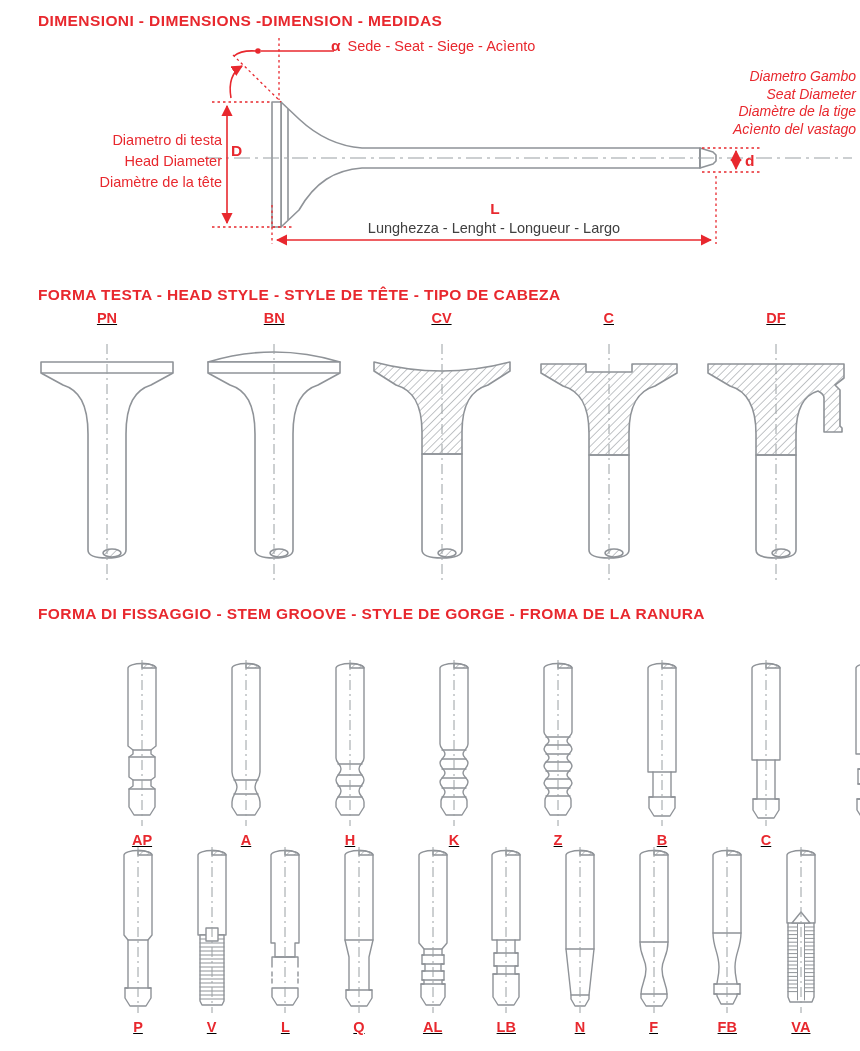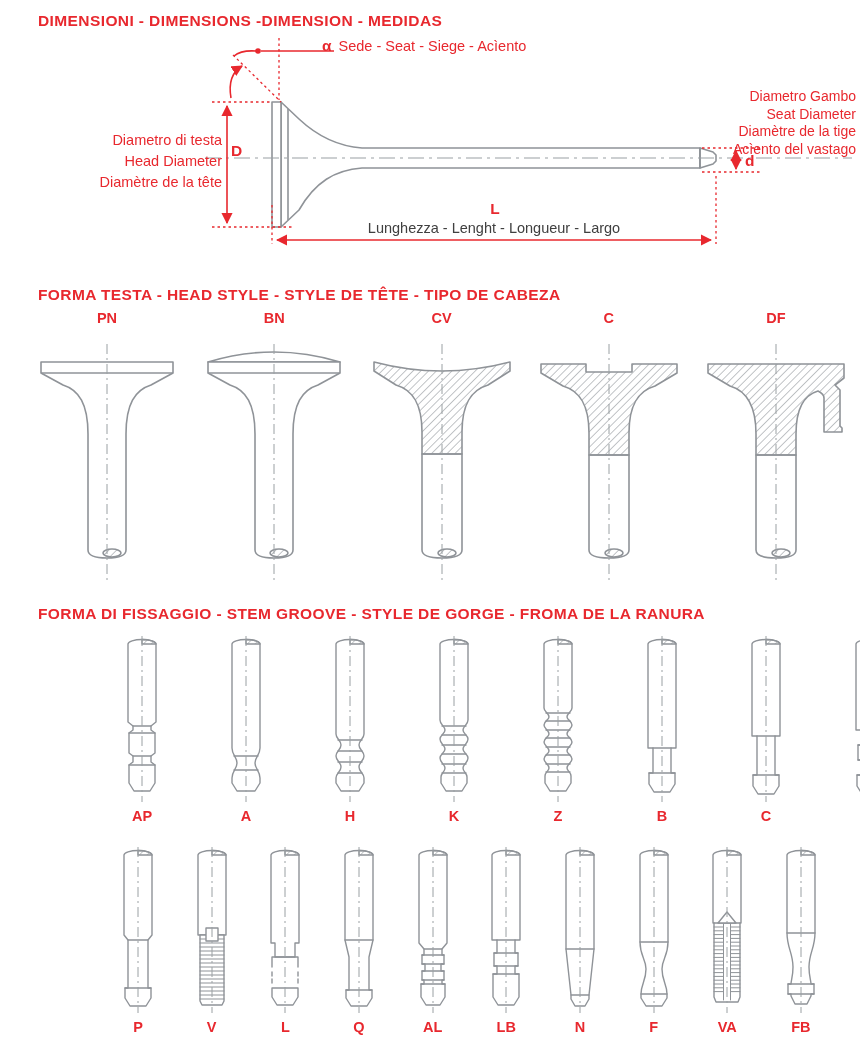--- a/index.html
+++ b/index.html
@@ -6,33 +6,33 @@
   html,body { width:860px; height:1051px; background:#ffffff; overflow:hidden;
               font-family:"Liberation Sans", sans-serif; }
   #page { position:relative; width:860px; height:1051px; background:#fff; }
 
   .sec-title { position:absolute; color:#e8282e; font-weight:bold;
                font-size:15.5px; letter-spacing:.4px; white-space:nowrap; }
   .dim-sym  { position:absolute; color:#e8282e; font-weight:bold; font-size:15.5px; }
   .lbl-block { position:absolute; color:#e8282e; font-size:14.5px; text-align:right; }
   .lbl-block div { line-height:21px; }
   .lbl-block.small div { line-height:17.5px; font-size:14px; }
-  #seat-label { position:absolute; left:322px; top:37px; font-size:14.5px; color:#e8282e; white-space:nowrap;text-align:right; }
+  #seat-label { position:absolute; left:331px; top:37px; font-size:14.5px; color:#e8282e; white-space:nowrap;text-align:right; }
   #seat-label .sym { font-weight:bold; font-size:15.5px; margin-right:7px; }
   #length-label { position:absolute; left:272px; top:220px; width:444px; text-align:center;
                   color:#404040; font-size:14.5px; }
   #l-sym { position:absolute; left:455px; top:200px; width:80px; text-align:center; }
 
   #main-diagram { position:absolute; left:0; top:30px; }
 
   .fig-row { position:absolute; display:flex; justify-content:space-between; }
   #head-row { left:27px;  top:308px; width:829px; }
-  #groove-row1 { left:110px; top:634px; width:688px;gap:40px; }
+  #groove-row1 { left:110px; top:658px; width:688px;gap:40px; }
   #groove-row2 { left:106px; top:845px; width:727px; }
-  .fig { display:flex; flex-direction:column; align-items:center; }
+  .fig { display:flex; flex-direction:column; align-items:center;text-decoration:underline; }
   #head-row .fig { width:160px; }
   #groove-row1 .fig, #groove-row2 .fig { width:64px; }
   .fig svg { flex:none; }
   .code { color:#e8282e; font-weight:bold; font-size:14.5px; text-align:center;
           height:20px; line-height:20px; }
 
   
   svg .s  { stroke:#8f9398; stroke-width:1.4; fill:none; stroke-linejoin:round; stroke-linecap:round; }
   svg .hs { stroke:#8f9398; stroke-width:1.6; fill:none; stroke-linejoin:round; }
   svg .w  { fill:#ffffff; }
@@ -89,21 +89,21 @@
     <span class="sym">α</span><span>Sede - Seat - Siege - Acìento</span>
   </div>
 
   <div class="lbl-block" style="left:0; top:130px; width:222px;padding-left:16px;">
     <div>Diametro di testa</div>
     <div>Head Diameter</div>
     <div>Diamètre de la tête</div>
   </div>
   <div class="dim-sym" style="left:231px; top:142px;">D</div>
 
-  <div class="lbl-block small" style="left:556px; top:88px; width:300px;">
+  <div class="lbl-block small" style="left:556px; top:68px; width:300px;font-style:italic;">
     <div>Diametro Gambo</div>
     <div>Seat Diameter</div>
     <div>Diamètre de la tige</div>
     <div>Acìento del vastago</div>
   </div>
   <div class="dim-sym" style="left:745px; top:152px;">d</div>
 
   <div class="dim-sym" id="l-sym">L</div>
   <div id="length-label">Lunghezza - Lenght - Longueur - Largo</div>
 
@@ -322,35 +322,35 @@
         <svg width="72" height="172" viewBox="0 0 72 172">
           <path class="s w" d="M22,10 V97 C22,111 28,114 28,124 C28,136 23,139 23,149 V153 L28,161 H44 L49,153 V149 C49,139 44,136 44,124 C44,114 50,111 50,97 V10 A14,4.5 0 0 0 22,10 Z"></path>
           <path class="s" d="M22,97 H50 M23,149 H49"></path>
           <path class="s h" d="M36,5.5 A14,4.5 0 0 1 50,10 L36,10 Z"></path>
           <line class="cl" x1="36" y1="2" x2="36" y2="168"></line>
         </svg>
         <div class="code">F</div>
       </div>
       <div class="fig">
         <svg width="72" height="172" viewBox="0 0 72 172">
+          <path class="s w" d="M22,10 V88 C22,103 28,108 28,122 C28,132 26,135 26,139 H23 V149 H26 V151 L30,159 H42 L46,151 V149 H49 V139 H46 C46,135 44,132 44,122 C44,108 50,103 50,88 V10 A14,4.5 0 0 0 22,10 Z"></path>
+          <path class="s" d="M22,88 H50 M23,139 H49 M23,149 H49"></path>
+          <path class="s h" d="M36,5.5 A14,4.5 0 0 1 50,10 L36,10 Z"></path>
+          <line class="cl" x1="36" y1="2" x2="36" y2="168"></line>
+        </svg>
+        <div class="code">FB</div>
+      </div>
+      <div class="fig">
+        <svg width="72" height="172" viewBox="0 0 72 172">
           <path class="s w" d="M22,10 V78 H50 V10 A14,4.5 0 0 0 22,10 Z"></path>
           <path class="s w" d="M27,78 L36,67 L45,78 Z"></path>
           <path class="s" d="M23,78 V152 L25,157 H47 L49,152 V78"></path>
           <path class="s t" d="M23,82.0 H49 M23,85.8 H49 M23,89.6 H49 M23,93.4 H49 M23,97.2 H49 M23,101.0 H49 M23,104.8 H49 M23,108.6 H49 M23,112.4 H49 M23,116.2 H49 M23,120.0 H49 M23,123.8 H49 M23,127.6 H49 M23,131.4 H49 M23,135.2 H49 M23,139.0 H49 M23,142.8 H49 M23,146.6 H49 "></path>
           <rect x="32.5" y="79" width="7" height="76" fill="#ffffff" stroke="none"></rect>
           <path class="s t" d="M32.5,79 V155 M39.5,79 V155"></path>
           <path class="s h" d="M36,5.5 A14,4.5 0 0 1 50,10 L36,10 Z"></path>
           <line class="cl" x1="36" y1="2" x2="36" y2="168"></line>
         </svg>
         <div class="code">VA</div>
       </div>
-      <div class="fig">
-        <svg width="72" height="172" viewBox="0 0 72 172">
-          <path class="s w" d="M22,10 V88 C22,103 28,108 28,122 C28,132 26,135 26,139 H23 V149 H26 V151 L30,159 H42 L46,151 V149 H49 V139 H46 C46,135 44,132 44,122 C44,108 50,103 50,88 V10 A14,4.5 0 0 0 22,10 Z"></path>
-          <path class="s" d="M22,88 H50 M23,139 H49 M23,149 H49"></path>
-          <path class="s h" d="M36,5.5 A14,4.5 0 0 1 50,10 L36,10 Z"></path>
-          <line class="cl" x1="36" y1="2" x2="36" y2="168"></line>
-        </svg>
-        <div class="code">FB</div>
-      </div>
     </div>
 
 </div>
 
 </body></html>

